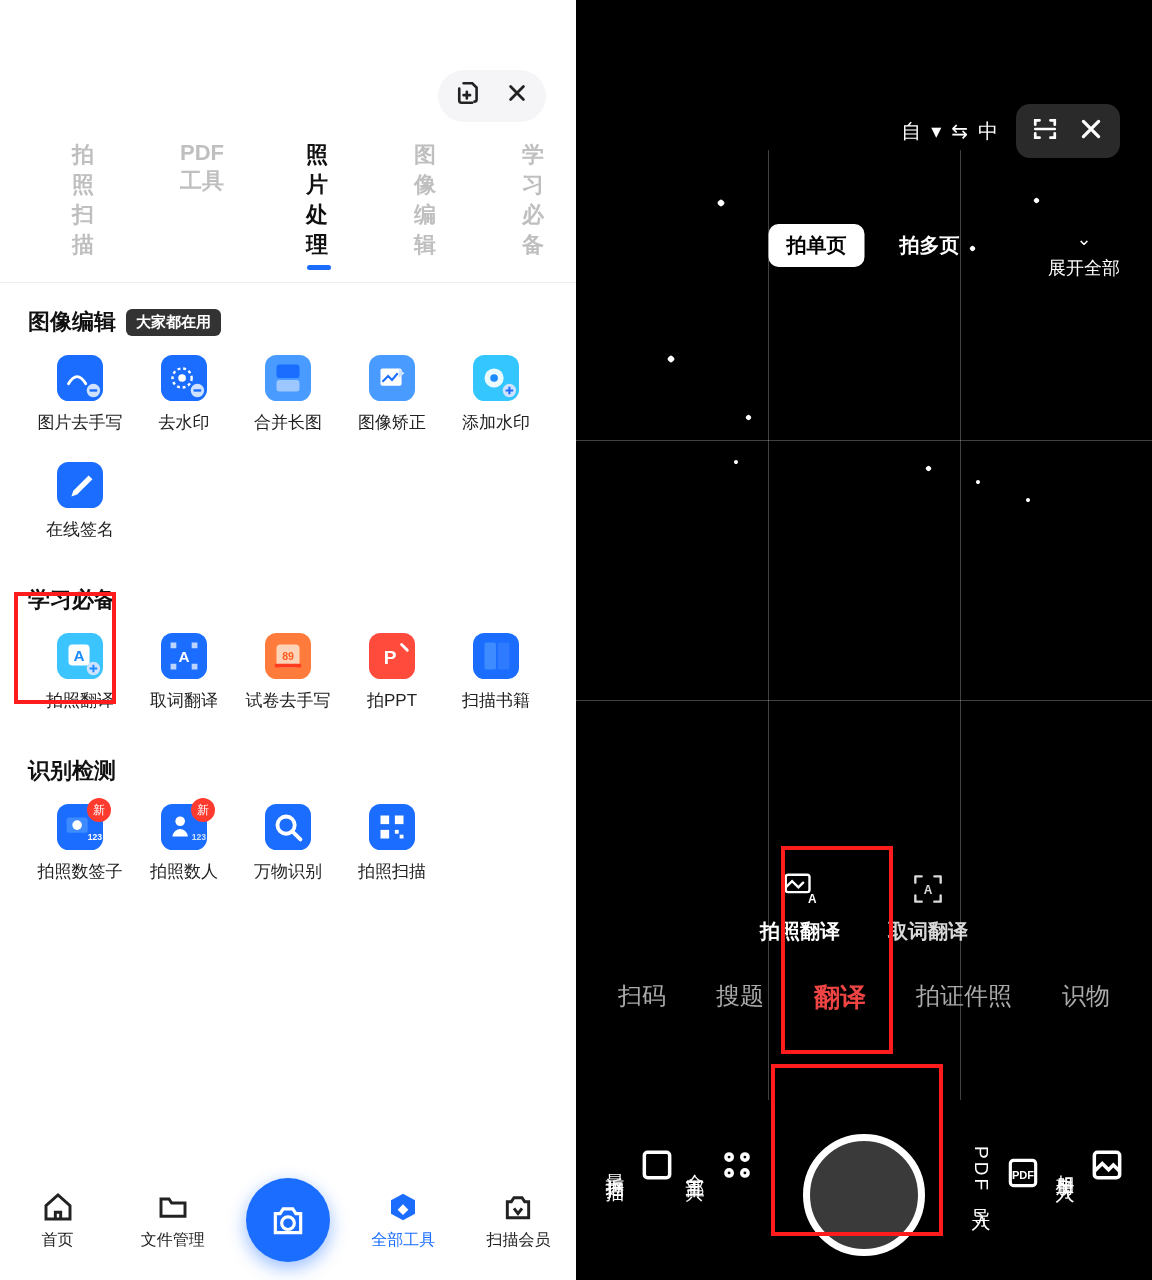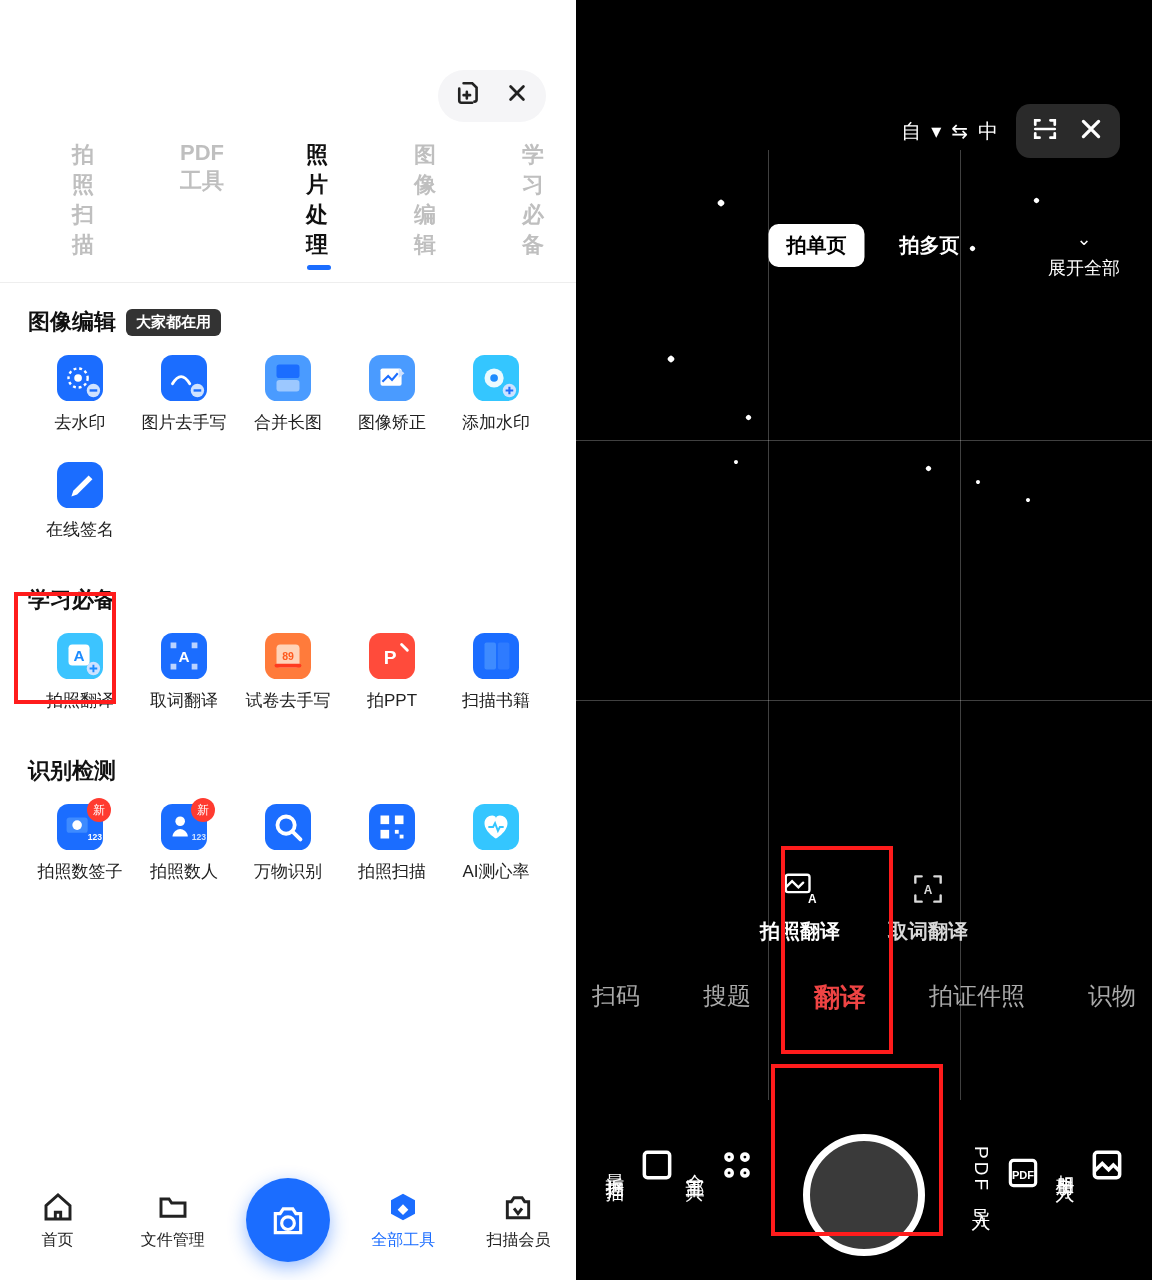--- a/index.html
+++ b/index.html
@@ -157,21 +157,21 @@
     display: flex; justify-content: center; gap: 48px;
   }
   .sm {
     display: flex; flex-direction: column; align-items: center; gap: 10px;
     font-size: 20px; font-weight: 600;
   }
   .sm svg { width: 40px; height: 38px; }
 
   .cat-row {
     position: absolute; left: 0; right: 0; top: 980px;
-    display: flex; justify-content: center; gap: 63px;
+    display: flex; justify-content: center; gap: 50px;
     font-size: 24px; color: #aaa; font-weight: 500;
   }
   .cat-row .active { color: #ef4444; font-weight: 700; font-size: 26px; }
 
   .shutter-area {
     position: absolute; left: 0; right: 0; bottom: 0; height: 230px;
   }
   .side-tool {
     position: absolute; top: 96px; display: flex; align-items: center; gap: 10px;
   }
@@ -222,38 +222,38 @@
   <div class="section">
     <div class="section-head">
       <div class="section-title">图像编辑</div>
       <div class="pill">大家都在用</div>
     </div>
     <div class="grid">
       <div class="item">
         <div class="icn">
           <svg viewBox="0 0 48 48">
               <rect width="48" height="48" rx="12" fill="#1b6dff"></rect>
+              <path d="M12 30c6-10 12-10 18 0" stroke="#fff" stroke-width="3" fill="none" stroke-linecap="round"></path>
+              <circle cx="38" cy="37" r="7" fill="#cfe2ff"></circle>
+              <path d="M34 37h8" stroke="#1b6dff" stroke-width="2.5"></path>
+            </svg>
+        </div>
+        <div class="lbl">图片去手写</div>
+      </div>
+      <div class="item">
+        <div class="icn">
+          <svg viewBox="0 0 48 48">
+              <rect width="48" height="48" rx="12" fill="#1b6dff"></rect>
               <circle cx="22" cy="24" r="10" fill="none" stroke="#fff" stroke-width="2.5" stroke-dasharray="3 3"></circle>
               <circle cx="22" cy="24" r="4" fill="#fff"></circle>
               <circle cx="38" cy="37" r="7" fill="#cfe2ff"></circle>
               <path d="M34 37h8" stroke="#1b6dff" stroke-width="2.5"></path>
             </svg>
         </div>
         <div class="lbl">去水印</div>
-      </div>
-      <div class="item">
-        <div class="icn">
-          <svg viewBox="0 0 48 48">
-              <rect width="48" height="48" rx="12" fill="#1b6dff"></rect>
-              <path d="M12 30c6-10 12-10 18 0" stroke="#fff" stroke-width="3" fill="none" stroke-linecap="round"></path>
-              <circle cx="38" cy="37" r="7" fill="#cfe2ff"></circle>
-              <path d="M34 37h8" stroke="#1b6dff" stroke-width="2.5"></path>
-            </svg>
-        </div>
-        <div class="lbl">图片去手写</div>
       </div>
       <div class="item">
         <div class="icn">
           <svg viewBox="0 0 48 48">
               <rect width="48" height="48" rx="12" fill="#4a9bff"></rect>
               <rect x="12" y="10" width="24" height="14" rx="3" fill="#1b6dff"></rect>
               <rect x="12" y="26" width="24" height="12" rx="3" fill="#9cc8ff"></rect>
             </svg>
         </div>
         <div class="lbl">合并长图</div>
@@ -398,30 +398,20 @@
           <svg viewBox="0 0 48 48">
               <rect width="48" height="48" rx="12" fill="#1b6dff"></rect>
               <rect x="12" y="12" width="9" height="9" fill="#fff"></rect>
               <rect x="27" y="12" width="9" height="9" fill="#fff"></rect>
               <rect x="12" y="27" width="9" height="9" fill="#fff"></rect>
               <rect x="27" y="27" width="4" height="4" fill="#fff"></rect>
               <rect x="32" y="32" width="4" height="4" fill="#fff"></rect>
             </svg>
         </div>
         <div class="lbl">拍照扫描</div>
-      </div>
-      <div class="item">
-        <div class="icn">
-          <svg viewBox="0 0 48 48">
-              <rect width="48" height="48" rx="12" fill="#34c6ff"></rect>
-              <path d="M24 36s-12-7-12-16c0-5 4-8 8-8 2 0 4 1 4 3 0-2 2-3 4-3 4 0 8 3 8 8 0 9-12 16-12 16z" fill="#fff"></path>
-              <path d="M16 24h5l2-4 3 8 2-4h4" stroke="#34c6ff" stroke-width="2" fill="none"></path>
-            </svg>
-        </div>
-        <div class="lbl">AI测心率</div>
       </div>
     </div>
   </div>
 
   <div class="hl-box hl-left"></div>
 
   <div class="bottom-nav">
     <div class="bn-item">
       <div class="bn-ic">
         <svg viewBox="0 0 24 24" width="32" height="32" fill="none" stroke="#222" stroke-width="2.2">

